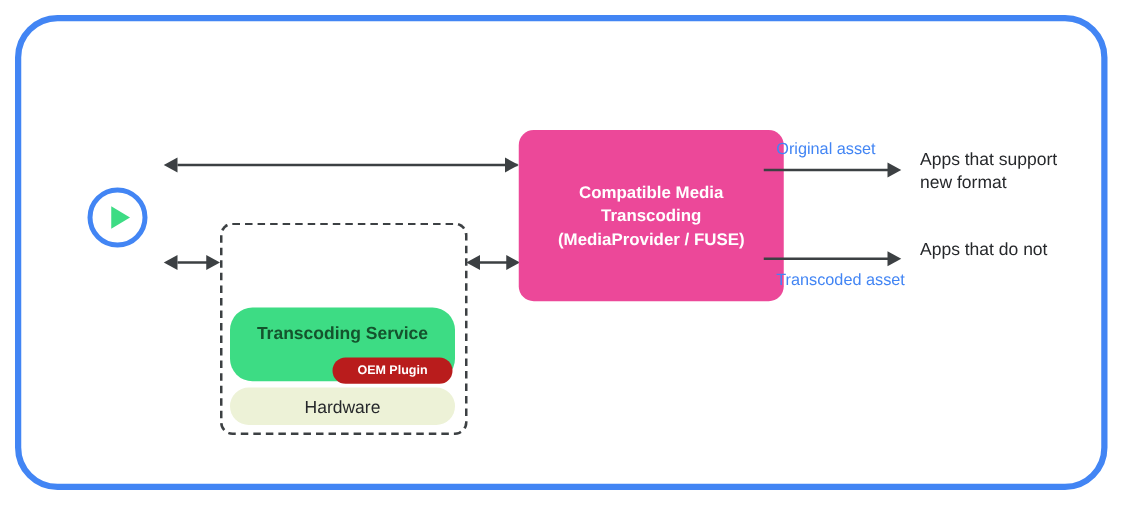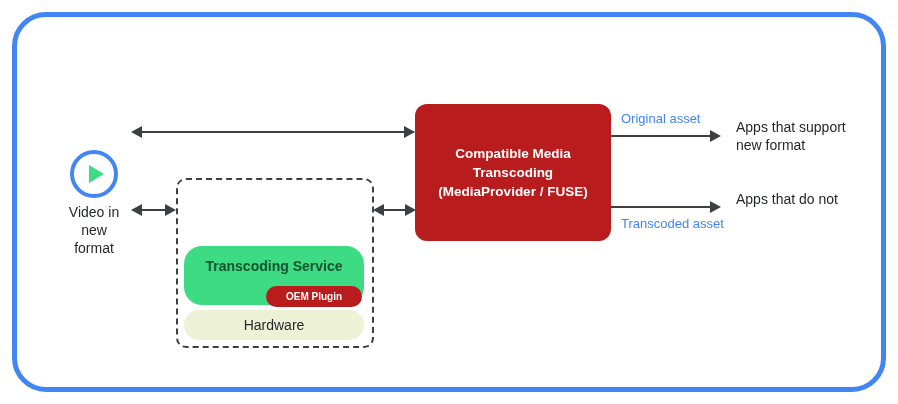--- a/index.html
+++ b/index.html
@@ -136,23 +136,23 @@
     display: flex;
     align-items: center;
     justify-content: center;
   }
 
   
   .cmt-box {
     position: absolute;
     left: 415px;
     top: 104px;
-    width: 196px;
+    width: 212px;
     height: 137px;
-    background: #b91c1c;
+    background: #ec4899;
     border-radius: 12px;
     color: #ffffff;
     font-size: 13.5px;
     font-weight: bold;
     line-height: 19px;
     display: flex;
     align-items: center;
     justify-content: center;
     text-align: center;
   }
@@ -193,25 +193,20 @@
   }
 </style>
 </head>
 <body>
 
 <div id="canvas">
   <div class="outer-frame"></div>
 
   <div class="play-icon">
     <div class="tri"></div>
-  </div>
-  <div class="video-label">
-    <div>Video in</div>
-    <div>new</div>
-    <div>format</div>
   </div>
 
   <div class="arrow-line" style="left:142px; top:131px; width:272px;"></div>
   <div class="head head-left" style="left:131px; top:126px;"></div>
   <div class="head head-right" style="left:404px; top:126px;"></div>
 
   <div class="arrow-line" style="left:142px; top:209px; width:26px;"></div>
   <div class="head head-left" style="left:131px; top:204px;"></div>
   <div class="head head-right" style="left:165px; top:204px;"></div>
 

